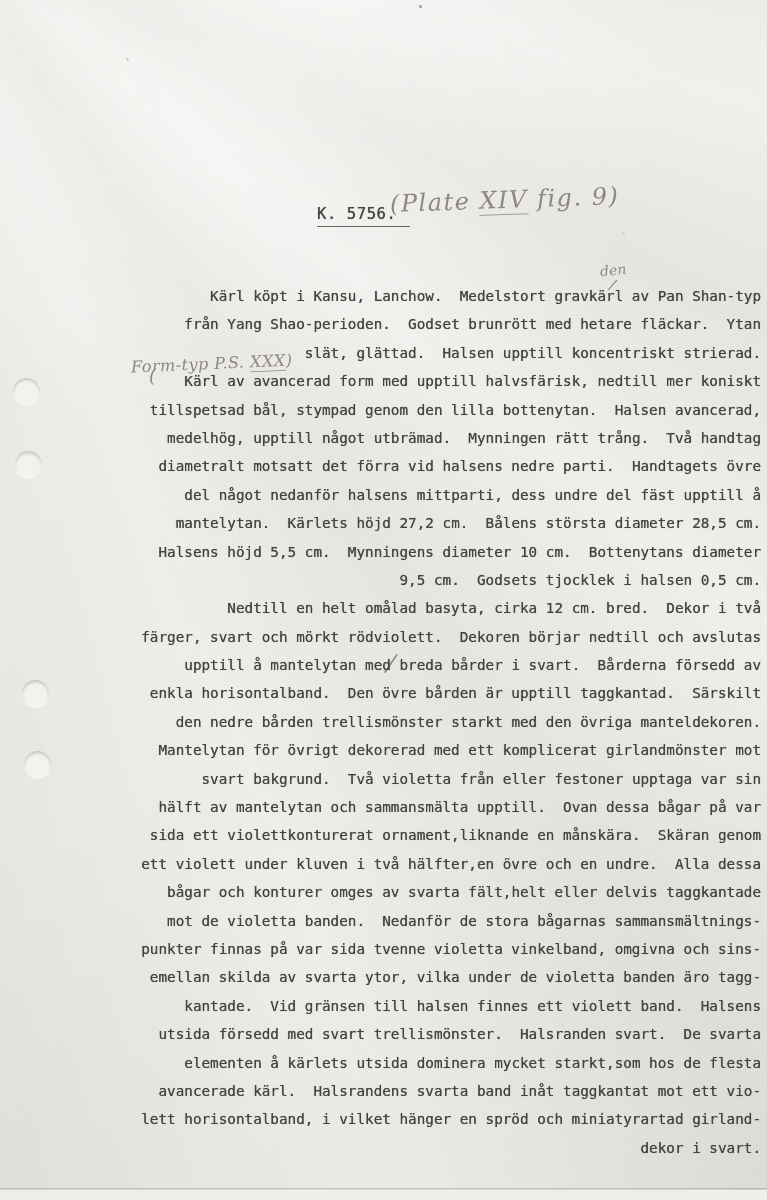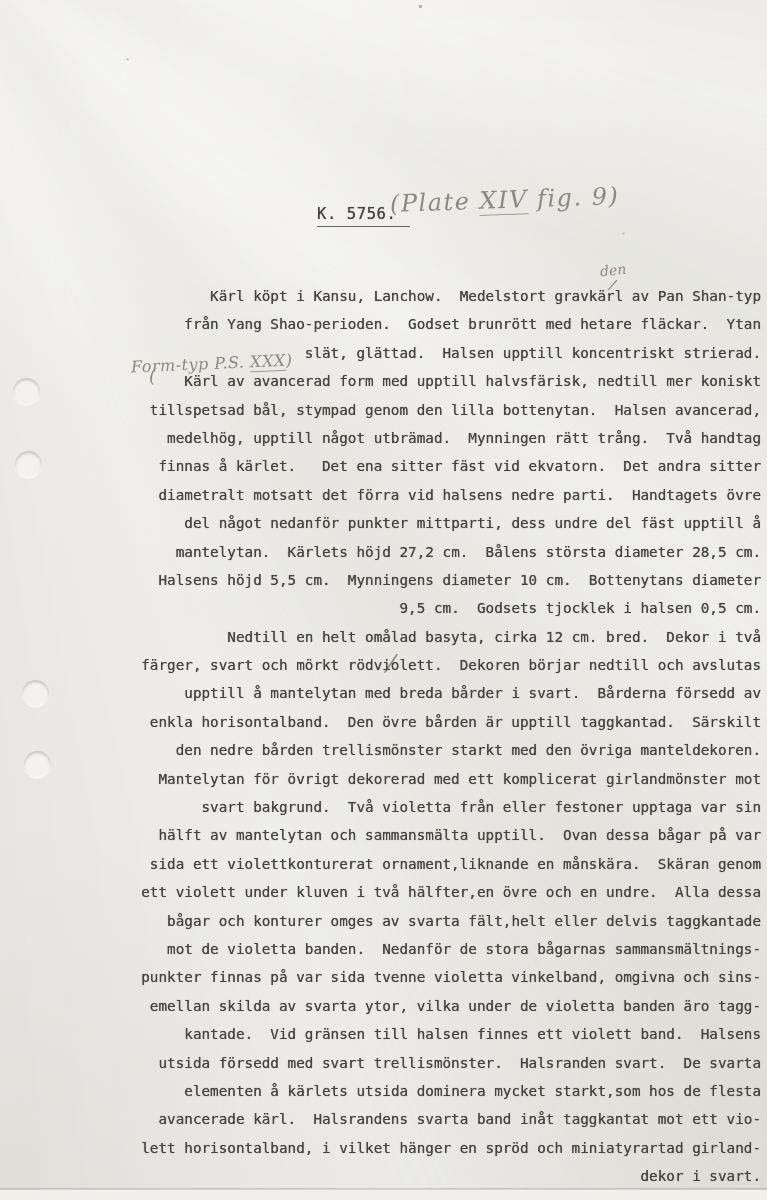--- a/index.html
+++ b/index.html
@@ -80,23 +80,22 @@
   <div class="hw hw-paren">(</div>
   <div class="hw hw-slash">/</div>
 
   <div class="body-text">
       <div class="line indent">Kärl köpt i Kansu, Lanchow.  Medelstort gravkärl av Pan Shan-typ</div>
       <div class="line">från Yang Shao-perioden.  Godset brunrött med hetare fläckar.  Ytan</div>
       <div class="line">slät, glättad.  Halsen upptill koncentriskt strierad.</div>
       <div class="line indent">Kärl av avancerad form med upptill halvsfärisk, nedtill mer koniskt</div>
       <div class="line">tillspetsad bål, stympad genom den lilla bottenytan.  Halsen avancerad,</div>
       <div class="line">medelhög, upptill något utbrämad.  Mynningen rätt trång.  Två handtag</div>
-      <div class="line">finnas å kärlet.   Det ena sitter fäst vid ekvatorn.  Det andra sitter</div>
       <div class="line">diametralt motsatt det förra vid halsens nedre parti.  Handtagets övre</div>
-      <div class="line">del något nedanför punkter mittparti, dess undre del fäst upptill å</div>
+      <div class="line">del något nedanför halsens mittparti, dess undre del fäst upptill å</div>
       <div class="line">mantelytan.  Kärlets höjd 27,2 cm.  Bålens största diameter 28,5 cm.</div>
       <div class="line">Halsens höjd 5,5 cm.  Mynningens diameter 10 cm.  Bottenytans diameter</div>
       <div class="line">9,5 cm.  Godsets tjocklek i halsen 0,5 cm.</div>
       <div class="line indent">Nedtill en helt omålad basyta, cirka 12 cm. bred.  Dekor i två</div>
       <div class="line">färger, svart och mörkt rödviolett.  Dekoren börjar nedtill och avslutas</div>
       <div class="line">upptill å mantelytan med breda bårder i svart.  Bårderna försedd av</div>
       <div class="line">enkla horisontalband.  Den övre bården är upptill taggkantad.  Särskilt</div>
       <div class="line">den nedre bården trellismönster starkt med den övriga manteldekoren.</div>
       <div class="line">Mantelytan för övrigt dekorerad med ett komplicerat girlandmönster mot</div>
       <div class="line">svart bakgrund.  Två violetta från eller festoner upptaga var sin</div>

